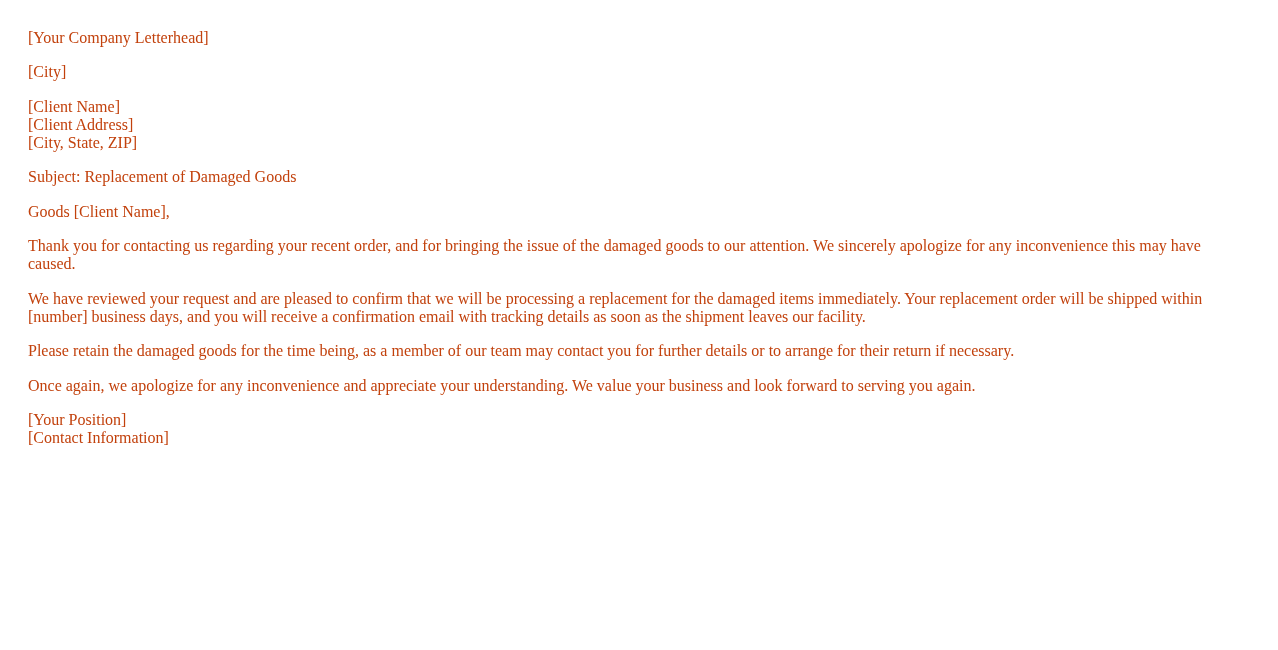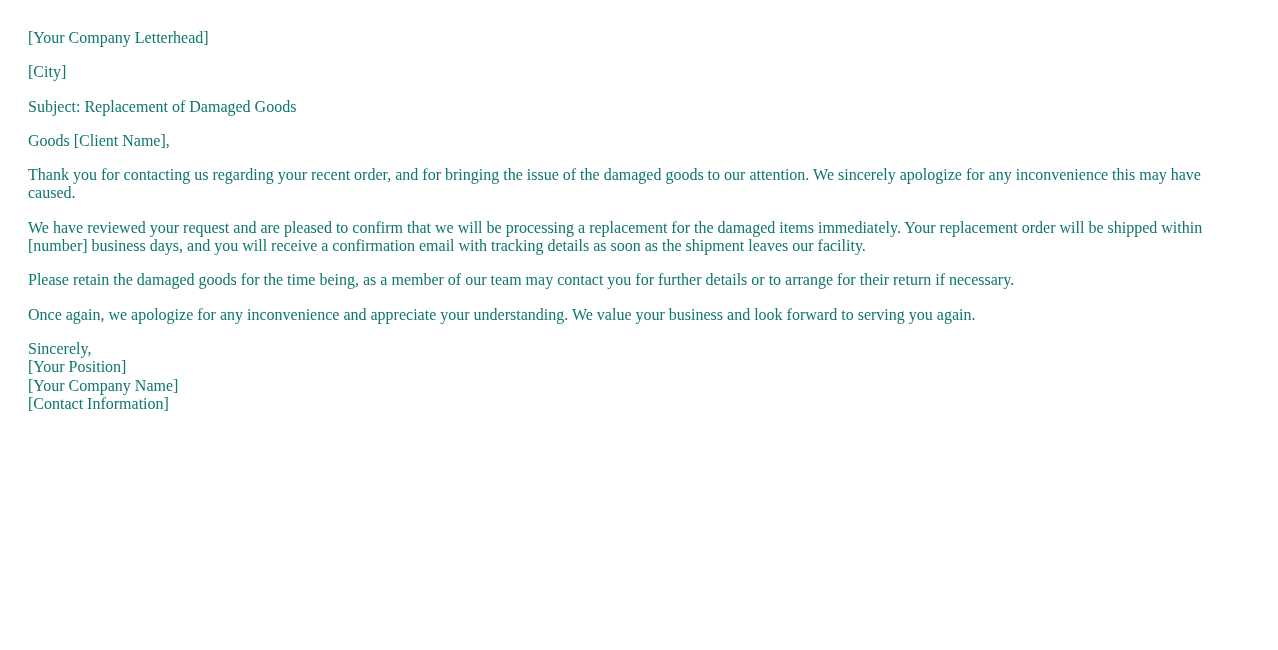--- a/index.html
+++ b/index.html
@@ -6,21 +6,21 @@
     margin: 0;
     padding: 0;
     background: #ffffff;
   }
   .page {
     width: 1278px;
     height: 650px;
     box-sizing: border-box;
     padding: 13px 28px 0 28px;
     background: #ffffff;
-    color: #0f766e;
+    color: #c2410c;
     font-family: "Liberation Serif", serif;
     font-size: 16px;
     line-height: 18.3px;
     overflow: hidden;
   }
   .page p {
     margin: 16px 0;
   }
   .line {
     display: block;
@@ -28,35 +28,38 @@
 </style>
 </head>
 <body>
 
 <div class="page">
 
   <p>[Your Company Letterhead]</p>
 
   <p>[City]</p>
 
+  <p>
+    <span class="line">[Client Name]</span>
+    <span class="line">[Client Address]</span>
+    <span class="line">[City, State, ZIP]</span>
+  </p>
 
   <p>Subject: Replacement of Damaged Goods</p>
 
   <p>Goods [Client Name],</p>
 
   <p>Thank you for contacting us regarding your recent order, and for bringing the issue of the damaged goods to our attention. We sincerely apologize for any inconvenience this may have caused.</p>
 
 
   <p>We have reviewed your request and are pleased to confirm that we will be processing a replacement for the damaged items immediately. Your replacement order will be shipped within [number] business days, and you will receive a confirmation email with tracking details as soon as the shipment leaves our facility.</p>
 
   <p>Please retain the damaged goods for the time being, as a member of our team may contact you for further details or to arrange for their return if necessary.</p>
 
 
   <p>Once again, we apologize for any inconvenience and appreciate your understanding. We value your business and look forward to serving you again.</p>
 
   <p>
-    <span class="line">Sincerely,</span>
     <span class="line">[Your Position]</span>
-    <span class="line">[Your Company Name]</span>
     <span class="line">[Contact Information]</span>
   </p>
 
 </div>
 
 </body></html>

